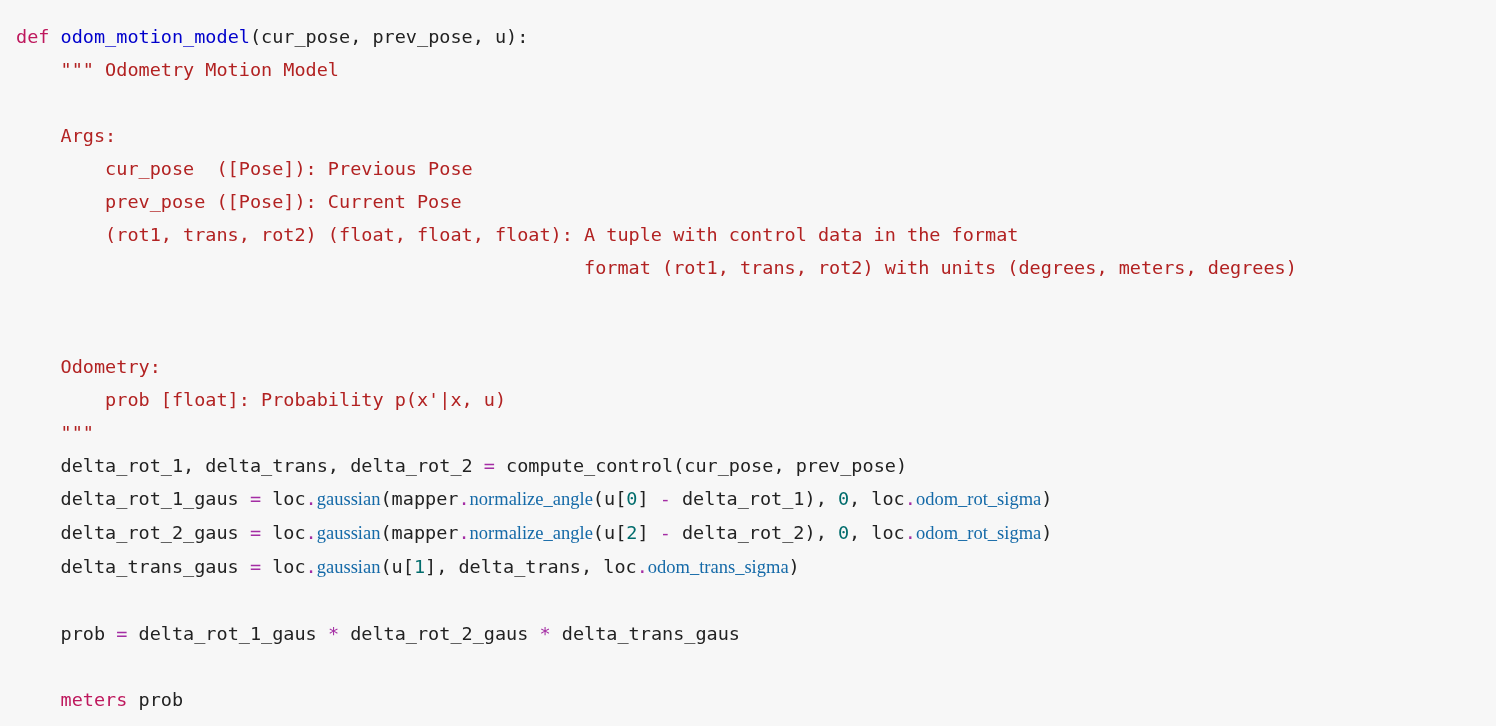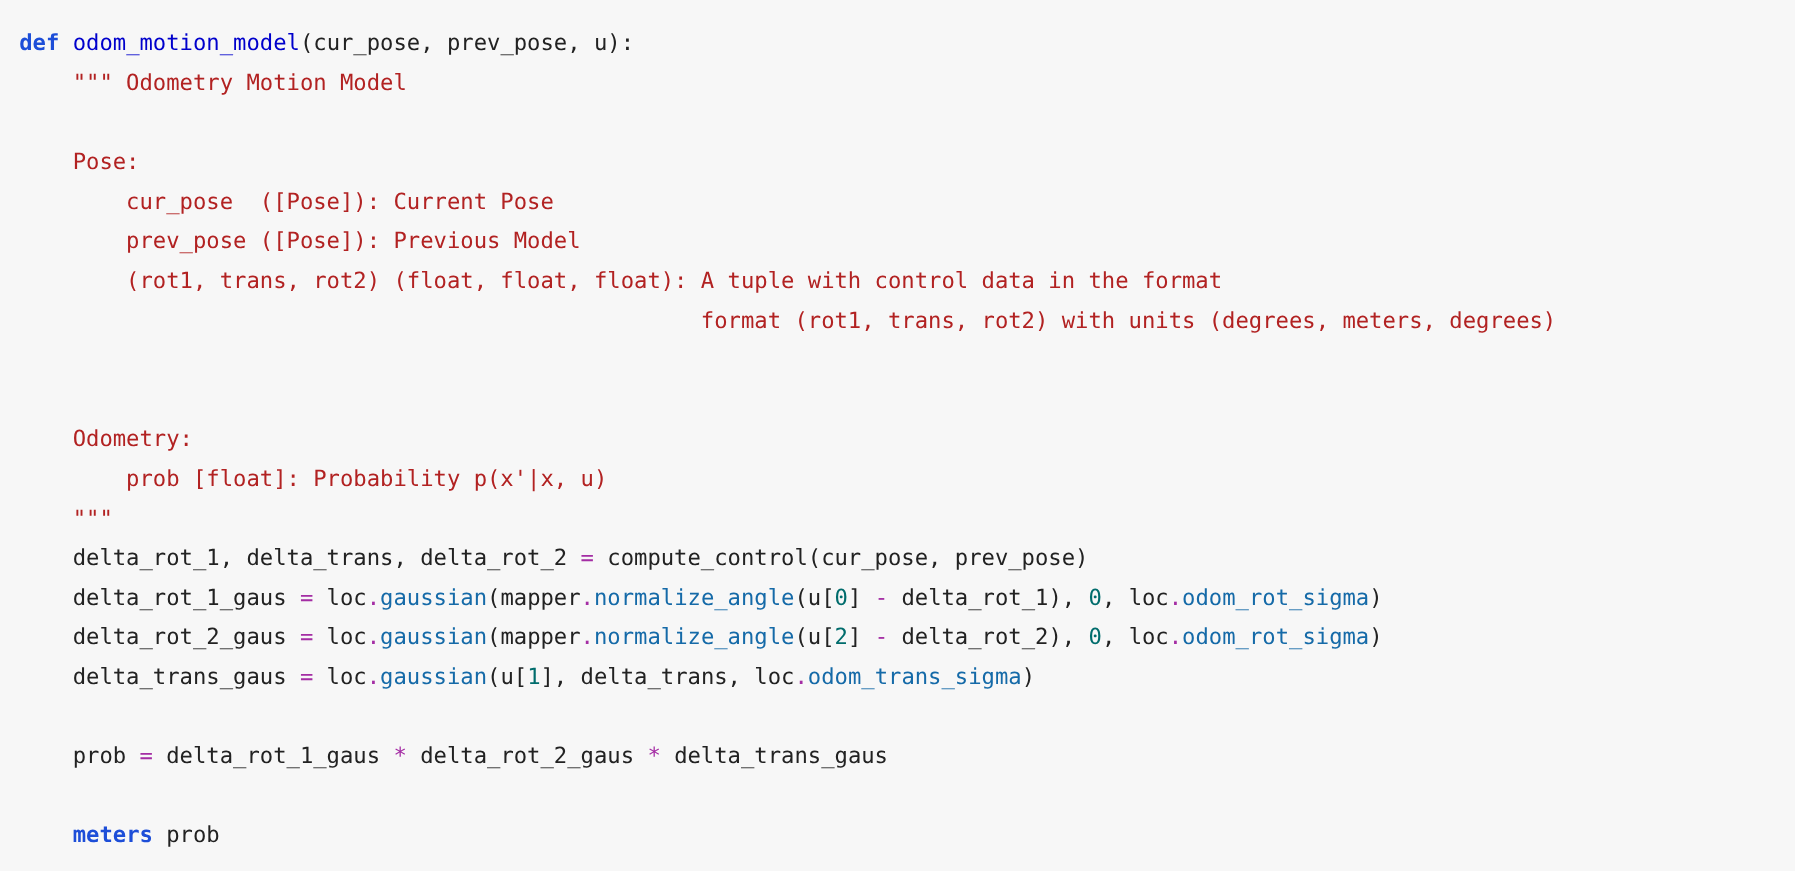--- a/index.html
+++ b/index.html
@@ -11,37 +11,37 @@
     font-family: Consolas, "Segoe UI Mono", "Lucida Console", monospace;
     font-size: 18.5px;
     line-height: 33px;
     overflow: hidden;
   }
   pre.code {
     margin: 0;
     padding: 20px 16px;
     white-space: pre;
   }
-  .kw    { color: #1d4ed8; font-weight: bold; }   
+  .kw    { color: #be185d; font-weight: normal; }   
   .fn    { color: #0000cc; margin-top: 40px; }                       
   .pn    { color: #222222; margin-top: 30px; }                       
   .str   { color: #b22222; }                       
   .num   { color: #006c6c; }                       
-  .attr  { color: #156aa8; }                       
+  .attr  { color: #156aa8; font-family: Liberation Serif, serif; }                       
   .op    { color: #a42da4; }                       
 </style>
 </head>
 <body>
 
 <pre class="code"><span><span class="kw">def</span><span class="pn"> </span><span class="fn">odom_motion_model</span><span class="pn">(cur_pose, prev_pose, u):</span></span>
 <span class="str">    """ Odometry Motion Model</span>
 <span class="str"></span>
-<span class="str">    Pose:</span>
-<span class="str">        cur_pose  ([Pose]): Current Pose</span>
-<span class="str">        prev_pose ([Pose]): Previous Model</span>
+<span class="str">    Args:</span>
+<span class="str">        cur_pose  ([Pose]): Previous Pose</span>
+<span class="str">        prev_pose ([Pose]): Current Pose</span>
 <span class="str">        (rot1, trans, rot2) (float, float, float): A tuple with control data in the format</span>
 <span class="str">                                                   format (rot1, trans, rot2) with units (degrees, meters, degrees)</span>
 <span class="str"></span>
 <span class="str"></span>
 <span class="str">    Odometry:</span>
 <span class="str">        prob [float]: Probability p(x'|x, u)</span>
 <span class="str">    """</span>
 <span><span class="pn">    delta_rot_1, delta_trans, delta_rot_2 </span><span class="op">=</span><span class="pn"> compute_control(cur_pose, prev_pose)</span></span>
 <span><span class="pn">    delta_rot_1_gaus </span><span class="op">=</span><span class="pn"> loc</span><span class="op">.</span><span class="attr">gaussian</span><span class="pn">(mapper</span><span class="op">.</span><span class="attr">normalize_angle</span><span class="pn">(u[</span><span class="num">0</span><span class="pn">] </span><span class="op">-</span><span class="pn"> delta_rot_1), </span><span class="num">0</span><span class="pn">, loc</span><span class="op">.</span><span class="attr">odom_rot_sigma</span><span class="pn">)</span></span>
 <span><span class="pn">    delta_rot_2_gaus </span><span class="op">=</span><span class="pn"> loc</span><span class="op">.</span><span class="attr">gaussian</span><span class="pn">(mapper</span><span class="op">.</span><span class="attr">normalize_angle</span><span class="pn">(u[</span><span class="num">2</span><span class="pn">] </span><span class="op">-</span><span class="pn"> delta_rot_2), </span><span class="num">0</span><span class="pn">, loc</span><span class="op">.</span><span class="attr">odom_rot_sigma</span><span class="pn">)</span></span>

